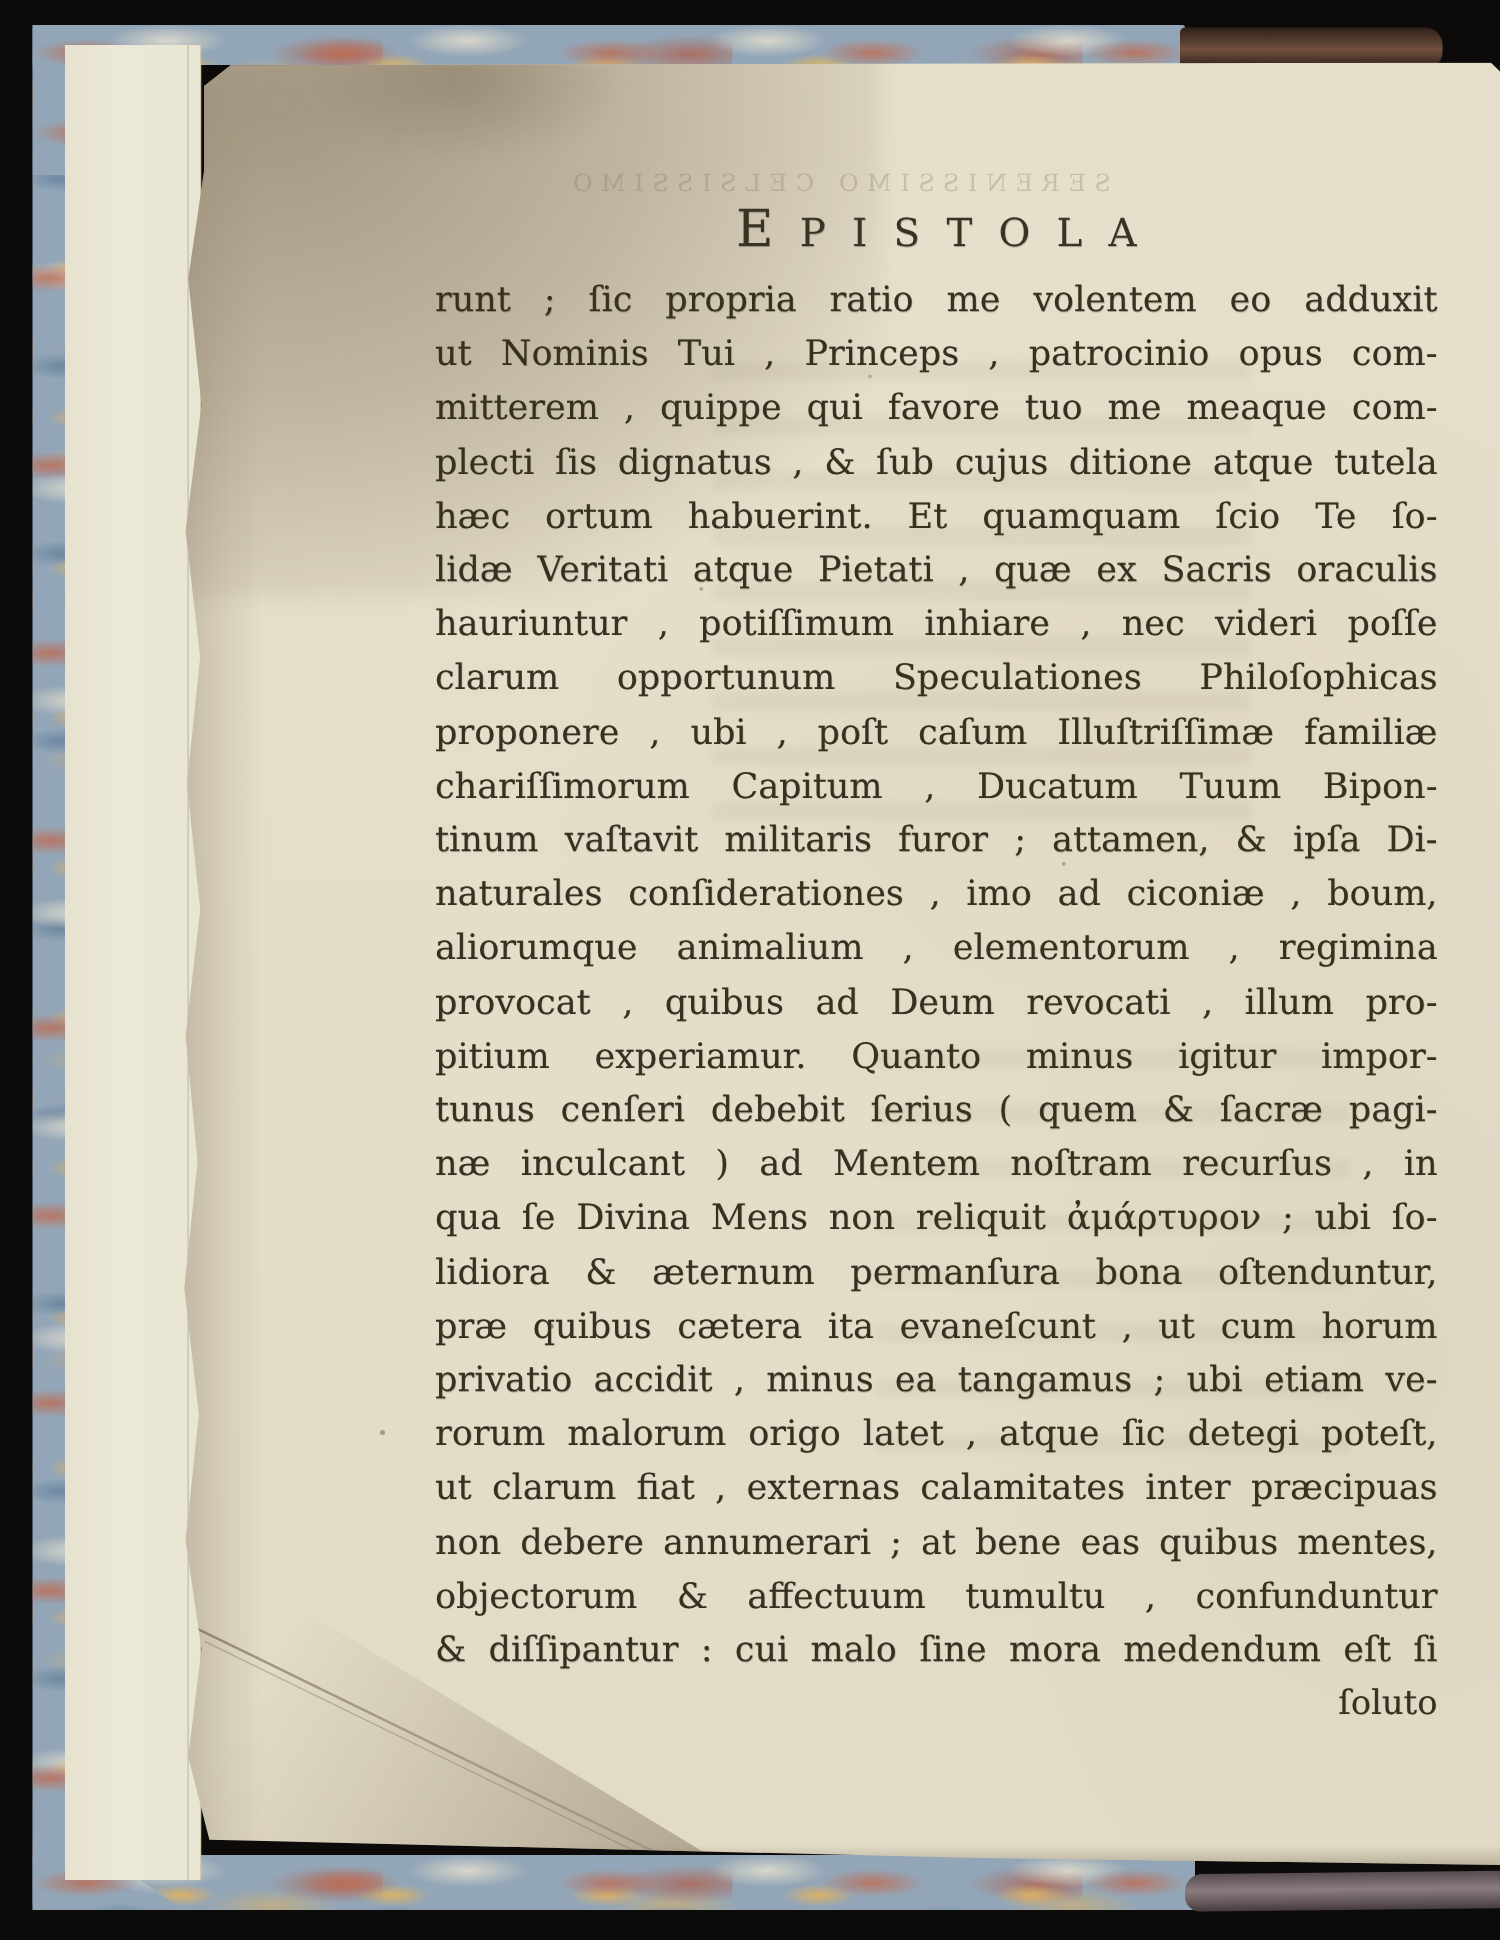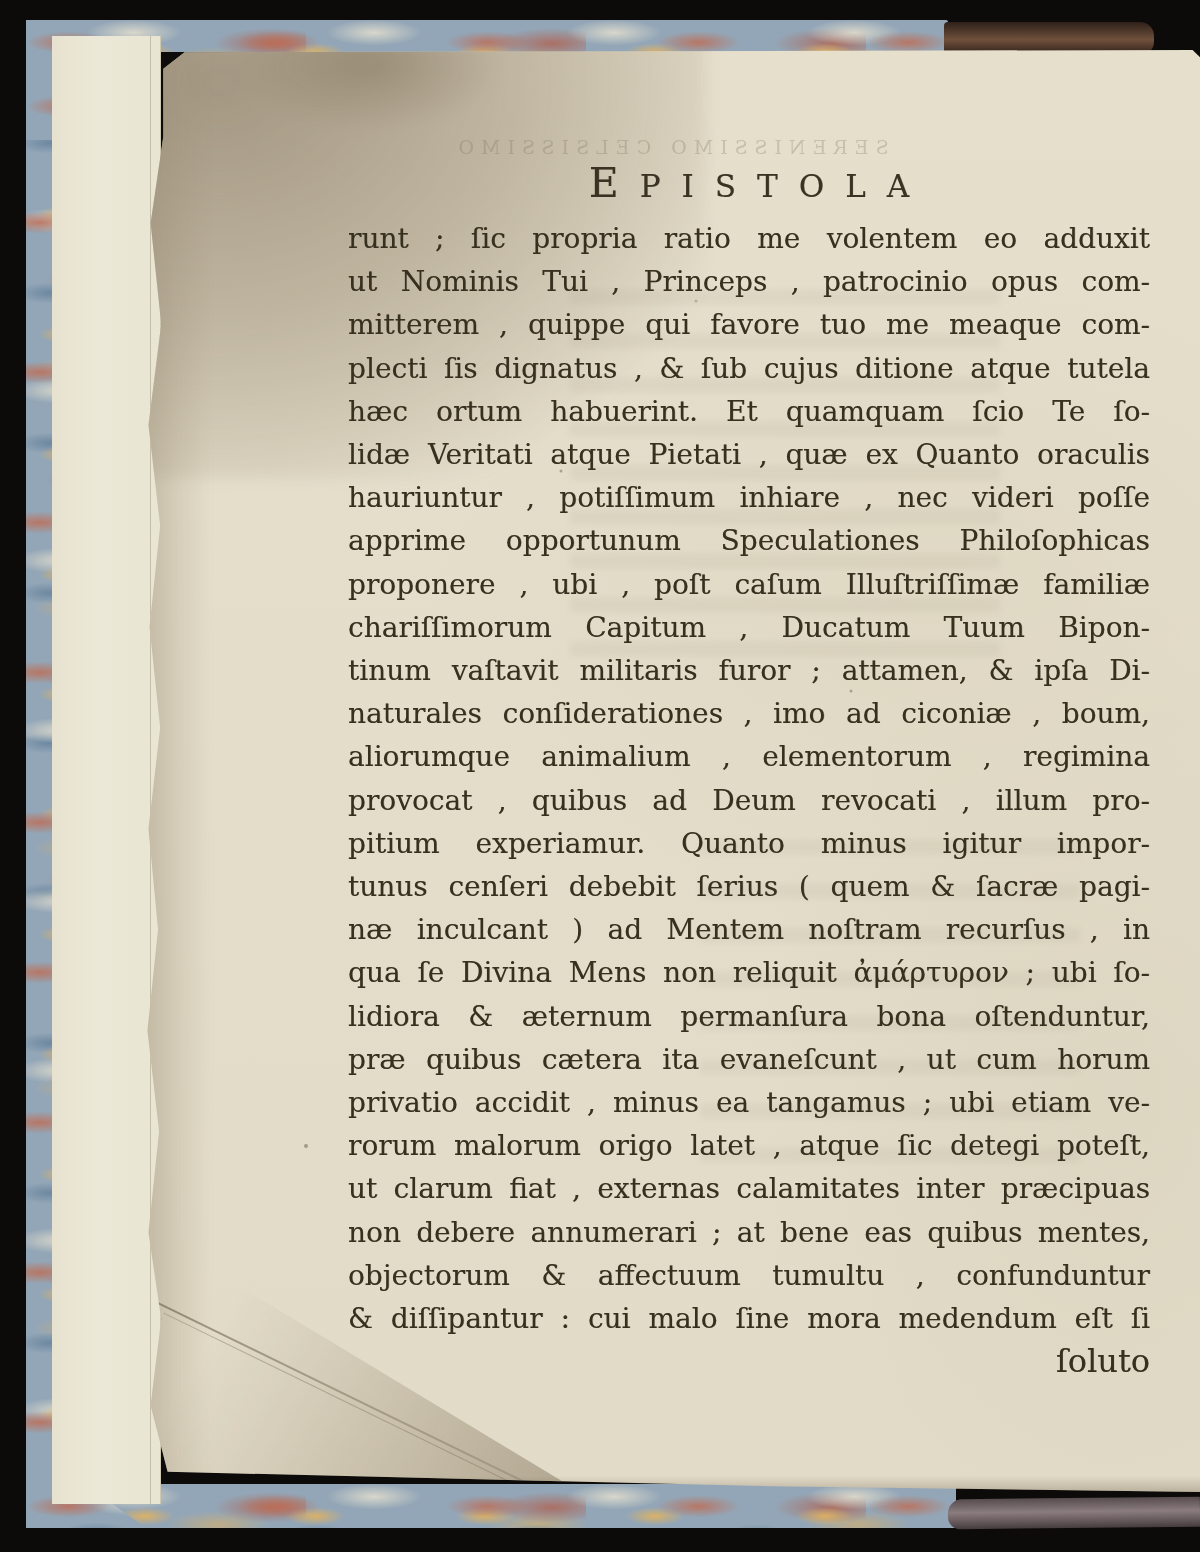--- a/index.html
+++ b/index.html
@@ -142,21 +142,21 @@
   .page-header::first-letter{font-size:41px;}
   .bodylines{margin-top:14px;}
   .line{
     font-size:28px;line-height:43.2px;
     text-align:justify;text-align-last:justify;text-justify:inter-word;
     color:#38301f;
     text-shadow:0.35px 0.35px 0.6px rgba(56,48,35,0.38);
     white-space:normal;
   }
   .catchword-line{
-    font-size:32px;line-height:43.2px;text-align:right;
+    font-size:27px;line-height:43.2px;text-align:right;
     text-shadow:0.35px 0.35px 0.6px rgba(56,48,35,0.38);
   }
 </style>
 </head>
 <body>
 
 <div class="scene">
 
   <div class="marble marble-top"></div>
   <div class="marble marble-left"></div>
@@ -182,23 +182,23 @@
     <div class="ghost-header">SERENISSIMO CELSISSIMO</div>
 
     <div class="textblock">
       <div class="page-header">EPISTOLA</div>
       <div class="bodylines">
           <div class="line">runt ; ſic propria ratio me volentem eo adduxit</div>
           <div class="line">ut Nominis Tui , Princeps , patrocinio opus com-</div>
           <div class="line">mitterem , quippe qui favore tuo me meaque com-</div>
           <div class="line">plecti ſis dignatus , &amp; ſub cujus ditione atque tutela</div>
           <div class="line">hæc ortum habuerint. Et quamquam ſcio Te ſo-</div>
-          <div class="line">lidæ Veritati atque Pietati , quæ ex Quanto oraculis</div>
+          <div class="line">lidæ Veritati atque Pietati , quæ ex Sacris oraculis</div>
           <div class="line">hauriuntur , potiſſimum inhiare , nec videri poſſe</div>
-          <div class="line">apprime opportunum Speculationes Philoſophicas</div>
+          <div class="line">clarum opportunum Speculationes Philoſophicas</div>
           <div class="line">proponere , ubi , poſt caſum Illuſtriſſimæ familiæ</div>
           <div class="line">chariſſimorum Capitum , Ducatum Tuum Bipon-</div>
           <div class="line">tinum vaſtavit militaris furor ; attamen, &amp; ipſa Di-</div>
           <div class="line">naturales conſiderationes , imo ad ciconiæ , boum,</div>
           <div class="line">aliorumque animalium , elementorum , regimina</div>
           <div class="line">provocat , quibus ad Deum revocati , illum pro-</div>
           <div class="line">pitium experiamur. Quanto minus igitur impor-</div>
           <div class="line">tunus cenſeri debebit ſerius ( quem &amp; ſacræ pagi-</div>
           <div class="line">næ inculcant ) ad Mentem noſtram recurſus , in</div>
           <div class="line">qua ſe Divina Mens non reliquit ἀμάρτυρον ; ubi ſo-</div>

